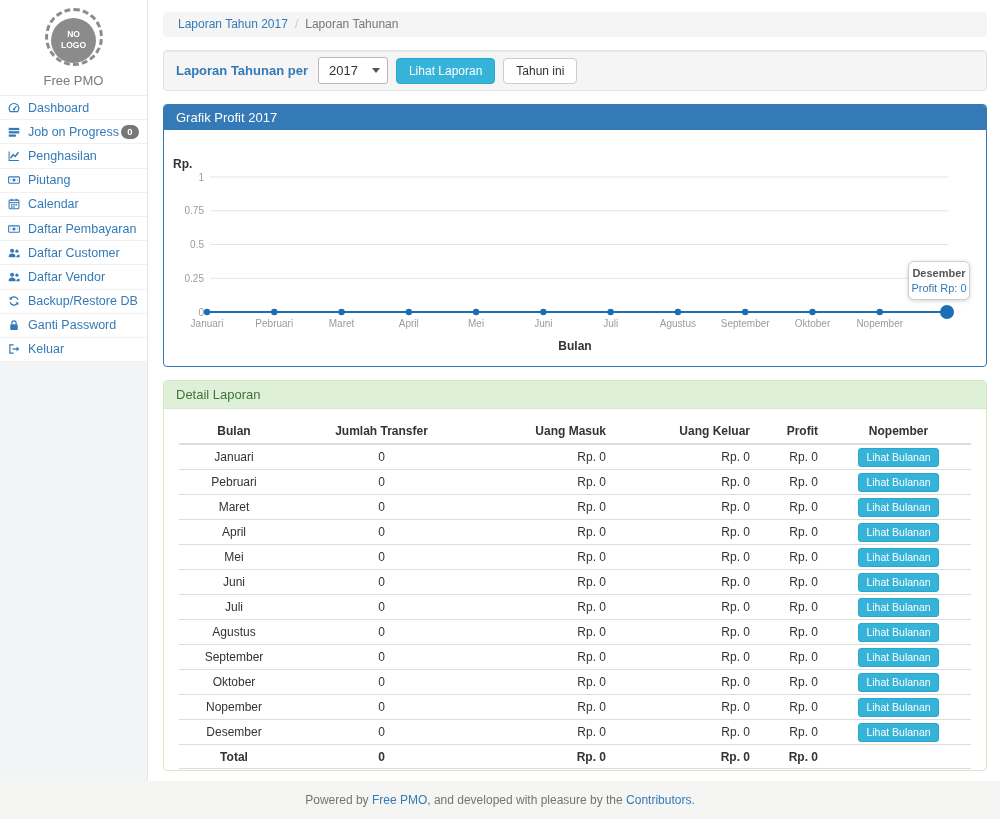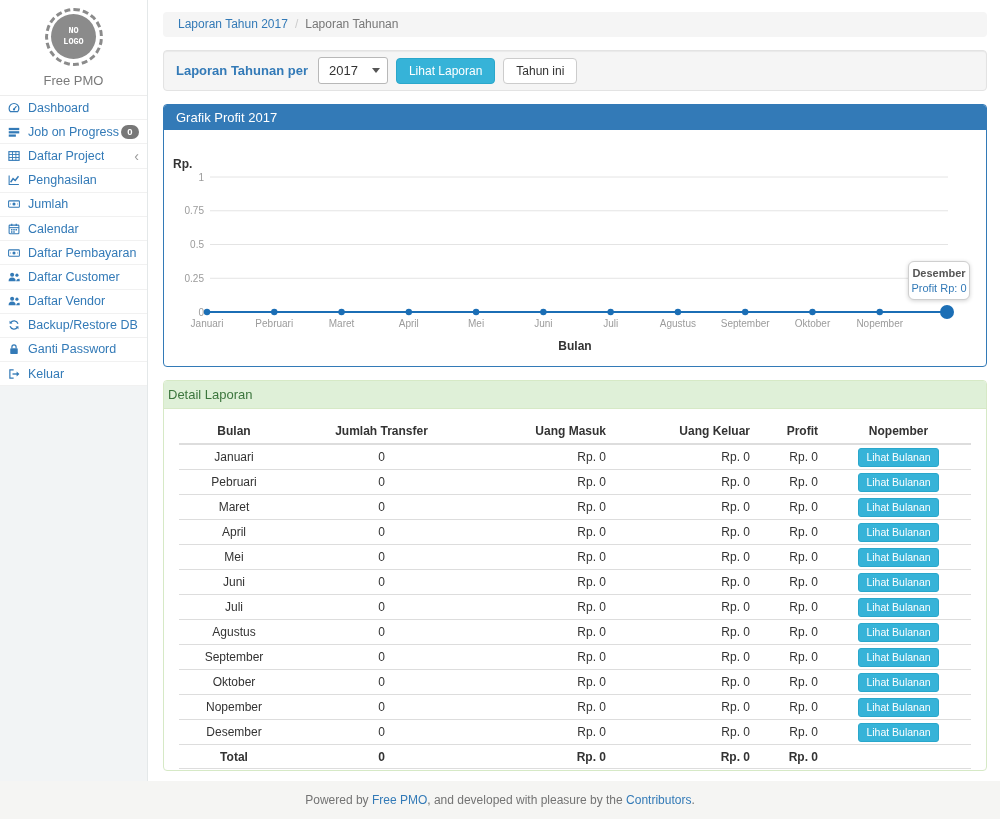--- a/index.html
+++ b/index.html
@@ -11,21 +11,21 @@
   html,body{margin:0;padding:0;}
   body{width:1000px;height:819px;position:relative;background:#fff;
        font-family:"Liberation Sans",sans-serif;color:#333;overflow:hidden;}
 
   
   .sidebar{position:absolute;left:0;top:0;width:148px;height:781px;
            background:#f2f4f5;border-right:1px solid #e4e8e9;}
   .logo-box{background:#fff;height:96px;border-bottom:1px solid #ededed;
             display:flex;flex-direction:column;align-items:center;justify-content:center;gap:7px;}
   .logo-outer{width:58px;height:58px;border:3px dashed #8b8b8b;border-radius:50%;
-              display:flex;align-items:center;justify-content:center;font-family:Liberation Mono, monospace;}
+              display:flex;align-items:flex-end;justify-content:center;}
   .logo-inner{width:45px;height:45px;border-radius:50%;background:#8b8b8b;color:#fff;
               display:flex;align-items:center;justify-content:center;text-align:center;
               font-size:8.5px;font-weight:bold;line-height:1.25;width:45px;}
   .logo-inner span{display:block;width:28px;}
   .brand{color:#7a7a7a;font-size:13px;}
   .menu-item{height:24.2px;border-bottom:1px solid #f1f1f1;background:#fff;
              display:flex;align-items:center;padding:0 8px;color:var(--accent);
              font-size:12.5px;cursor:pointer;}
   .mi-icon{width:15px;height:12px;margin-right:5px;display:inline-flex;align-items:center;color:var(--accent);flex:none;}
   .mi-icon svg{display:block;}
@@ -69,21 +69,21 @@
                 font-weight:bold;font-size:12px;color:#333;}
   .chart-tooltip{position:absolute;left:744px;top:131px;width:62px;background:#fff;
                  border:1px solid #cfcfcf;border-radius:6px;box-shadow:0 1px 4px rgba(0,0,0,.18);
                  padding:5px 2px;text-align:center;}
   .tt-title{font-size:11px;font-weight:bold;color:#555;}
   .tt-value{font-size:11px;color:var(--accent);margin-top:3px;white-space:nowrap;}
 
   
   #detail-panel{top:380px;height:391px;border:1px solid var(--success-border);}
   .panel-heading-success{background:var(--success-bg);color:var(--success-text);font-size:13px;
-                         height:28px;line-height:28px;padding:0 4px;
+                         height:28px;line-height:28px;padding:0 12px;
                          border-bottom:1px solid var(--success-border);border-radius:3px 3px 0 0;}
   .table-body{padding:10px 15px;}
   table{width:100%;border-collapse:collapse;table-layout:fixed;font-size:12px;}
   thead th{padding:5px 8px;border-bottom:2px solid #ddd;font-size:12px;line-height:14px;}
   tbody td{padding:4.7px 8px;border-bottom:1px solid #ddd;line-height:14px;}
   tbody td.action{padding:2.5px 8px;}
   .btn-xs-info{background:var(--info);border:1px solid var(--info-border);color:#fff;
                font-size:10.5px;padding:2px 7px;border-radius:3px;cursor:pointer;line-height:13px;
                font-family:"Liberation Sans",sans-serif;}
   .total-row td{font-weight:bold;}
@@ -123,49 +123,36 @@
             <rect x="1" y="6.9" width="14" height="3" fill="currentColor"></rect>
             <rect x="1" y="11.3" width="9.5" height="3" fill="currentColor"></rect>
           </svg>
         </span>
         <span class="mi-label">Job on Progress</span>
         <span class="badge">0</span>
       </div>
       <div class="menu-item">
         <span class="mi-icon">
           <svg viewBox="0 0 16 16" width="12" height="12">
-            <rect x="1.2" y="2.2" width="13.6" height="11.6" fill="none" stroke="currentColor" stroke-width="1.5"></rect>
-            <line x1="1.2" y1="6" x2="14.8" y2="6" stroke="currentColor" stroke-width="1.2"></line>
-            <line x1="1.2" y1="10" x2="14.8" y2="10" stroke="currentColor" stroke-width="1.2"></line>
-            <line x1="6" y1="2.2" x2="6" y2="13.8" stroke="currentColor" stroke-width="1.2"></line>
-            <line x1="10.5" y1="2.2" x2="10.5" y2="13.8" stroke="currentColor" stroke-width="1.2"></line>
-          </svg>
-        </span>
-        <span class="mi-label">Daftar Project</span>
-        <span class="chev">‹</span>
-      </div>
-      <div class="menu-item">
-        <span class="mi-icon">
-          <svg viewBox="0 0 16 16" width="12" height="12">
             <path d="M1.5 2v12h13" fill="none" stroke="currentColor" stroke-width="1.4"></path>
             <polyline points="3.5,11 6.8,6.2 9.6,8.6 14,3" fill="none" stroke="currentColor" stroke-width="1.9"></polyline>
           </svg>
         </span>
         <span class="mi-label">Penghasilan</span>
       </div>
       <div class="menu-item">
         <span class="mi-icon">
           <svg viewBox="0 0 16 16" width="12" height="12">
             <rect x="0.8" y="3.8" width="14.4" height="8.4" rx="1" fill="none" stroke="currentColor" stroke-width="1.4"></rect>
             <circle cx="8" cy="8" r="2.1" fill="currentColor"></circle>
             <line x1="3" y1="8" x2="3.9" y2="8" stroke="currentColor" stroke-width="1.4"></line>
             <line x1="12.1" y1="8" x2="13" y2="8" stroke="currentColor" stroke-width="1.4"></line>
           </svg>
         </span>
-        <span class="mi-label">Jumlah</span>
+        <span class="mi-label">Piutang</span>
       </div>
       <div class="menu-item">
         <span class="mi-icon">
           <svg viewBox="0 0 16 16" width="12" height="12">
             <rect x="1.5" y="2.8" width="13" height="11.4" rx="1" fill="none" stroke="currentColor" stroke-width="1.4"></rect>
             <line x1="1.5" y1="6.2" x2="14.5" y2="6.2" stroke="currentColor" stroke-width="1.4"></line>
             <line x1="5" y1="1" x2="5" y2="4" stroke="currentColor" stroke-width="1.6"></line>
             <line x1="11" y1="1" x2="11" y2="4" stroke="currentColor" stroke-width="1.6"></line>
             <rect x="4" y="8" width="2" height="2" fill="currentColor"></rect>
             <rect x="7" y="8" width="2" height="2" fill="currentColor"></rect>

